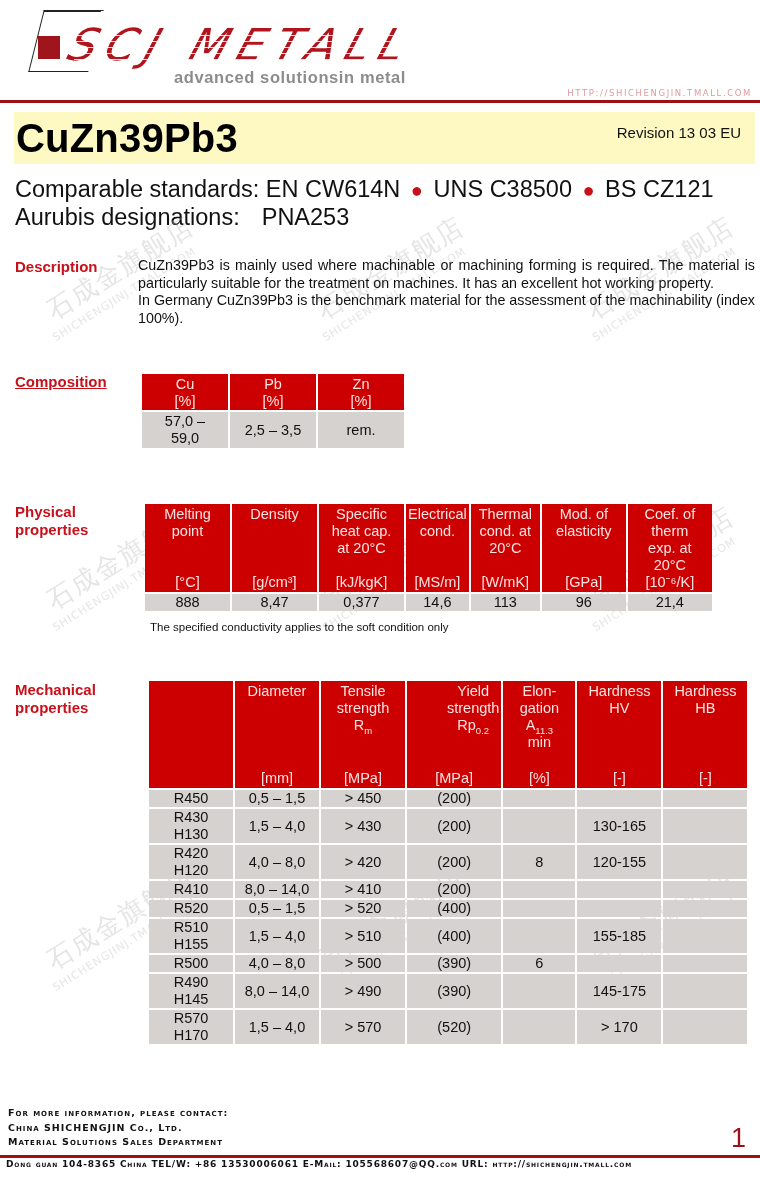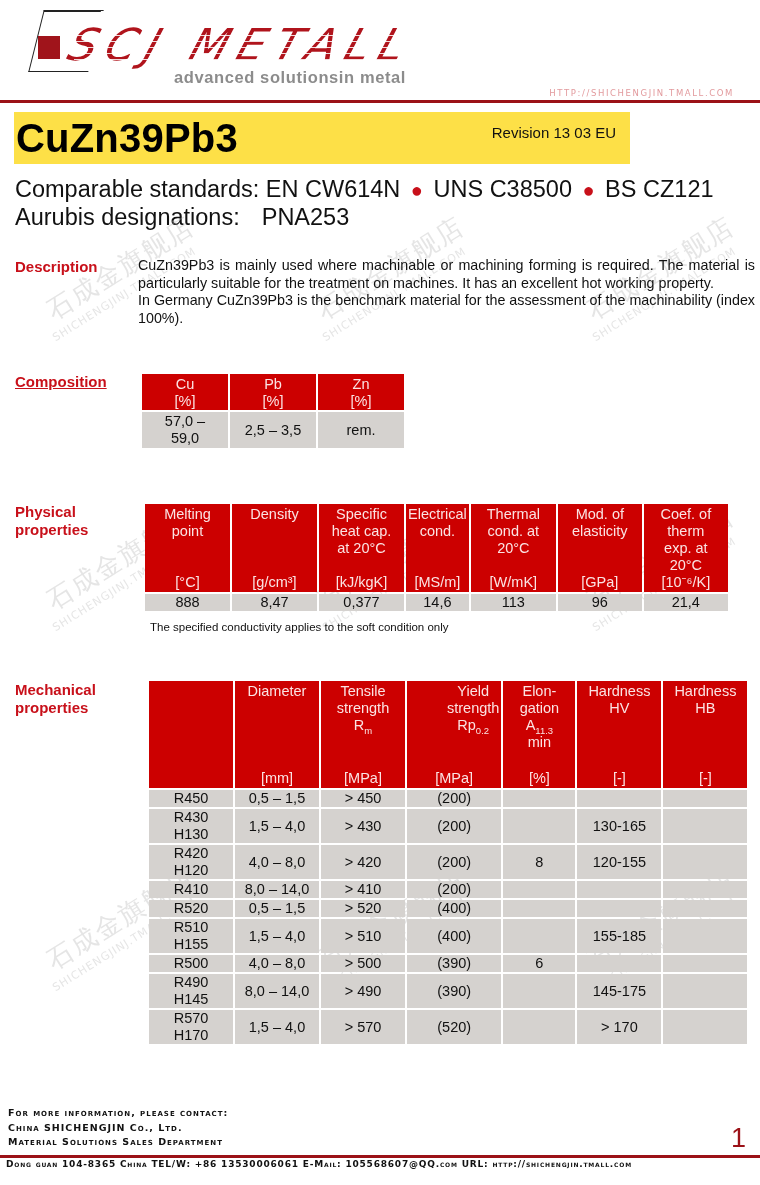--- a/index.html
+++ b/index.html
@@ -13,26 +13,26 @@
     .logo-frame-top { position: absolute; left: 26px; top: 2px; width: 57px; height: 1.5px; background:#222; transform: skewX(-14deg); }
     .logo-square { position: absolute; left: 20px; top: 28px; width: 22px; height: 23px; background: #a0141b; }
     .logo-text { position: absolute; left: 52px; top: 12px; font-family: "DejaVu Sans", sans-serif;
       font-size: 44px; font-style: italic; font-weight: 300; letter-spacing: 9px; color: #b0141c;
       transform: skewX(-18deg); line-height: 50px; }
     .logo-text-lines { position: absolute; left: 56px; top: 22px; width: 340px; height: 30px;
       background: repeating-linear-gradient(to bottom, transparent 0 5px, rgba(255,255,255,0.85) 5px 6px); pointer-events:none; }
     .logo-tagline { position: absolute; left: 156px; top: 60px; font-size: 16.5px; font-weight: bold;
       color: #8c8c8c; letter-spacing: 0.6px; }
 
-    .url-top { position: absolute; right: 26px; top: 88px; font-family: "DejaVu Sans", sans-serif;
+    .url-top { position: absolute; right: 8px; top: 88px; font-family: "DejaVu Sans", sans-serif;
       font-size: 8.5px; letter-spacing: 1.6px; color: #e29a9d; }
     .rule-top { position: absolute; left: 0; top: 100px; width: 760px; height: 3px; background: #9b1117; }
 
     
-    .title-band { position: absolute; left: 14px; top: 112px; width: 616px; height: 52px; background: #fde047; }
+    .title-band { position: absolute; left: 14px; top: 112px; width: 741px; height: 52px; background: #fef9c3; }
     .title { position: absolute; left: 2px; top: 4px; font-size: 40px; font-weight: bold; color: #000; letter-spacing: 0.2px; }
     .revision { position: absolute; right: 14px; top: 12px; font-size: 15px; color: #111; }
 
     .standards { position: absolute; left: 15px; top: 175px; font-size: 23.5px; color: #111; line-height: 28px; }
     .standards .dot { color: #c8101a; font-size: 20px; padding: 0 4px; }
     .designations { position: absolute; left: 15px; top: 203px; font-size: 23.5px; color: #111; line-height: 28px; }
     .designations .val { margin-left: 22px; }
 
     
     .sec-label { position: absolute; left: 15px; font-size: 15px; font-weight: bold; color: #c8101a; line-height: 18px; }
@@ -50,21 +50,21 @@
     sub, sup { font-size: 9.5px; line-height: 0; }
 
     .comp { left: 140px; top: 372px; }
     .comp th { width: 86px; height: 36px; line-height: 17px; padding-top: 1px; }
     .comp td { height: 36px; }
 
     .phys { left: 143px; top: 502px; }
     .phys th { height: 88px; }
     .phys td { height: 17px; line-height: 17px; }
     .phys .c1 { width: 85px; } .phys .c2 { width: 85px; margin-top: 16px; } .phys .c3 { width: 85px; }
-    .phys .c4 { width: 62px; } .phys .c5 { width: 85px; } .phys .c6 { width: 84px; } .phys .c7 { width: 84px; }
+    .phys .c4 { width: 62px; } .phys .c5 { width: 69px; } .phys .c6 { width: 84px; } .phys .c7 { width: 84px; }
 
     .note { position: absolute; left: 150px; top: 621px; font-size: 11.5px; color: #111; }
 
     .mech { left: 147px; top: 679px; }
     .mech th { height: 107px; }
     .mech td { height: 17px; line-height: 17px; }
     .mech td.tall { height: 34px; }
     .mech .m1 { width: 84px; } .mech .m2 { width: 84px; } .mech .m3 { width: 84px; } .mech .m4 { width: 84px; padding-left: 40px; }
     .mech .m5 { width: 72px; } .mech .m6 { width: 84px; } .mech .m7 { width: 84px; }
 

